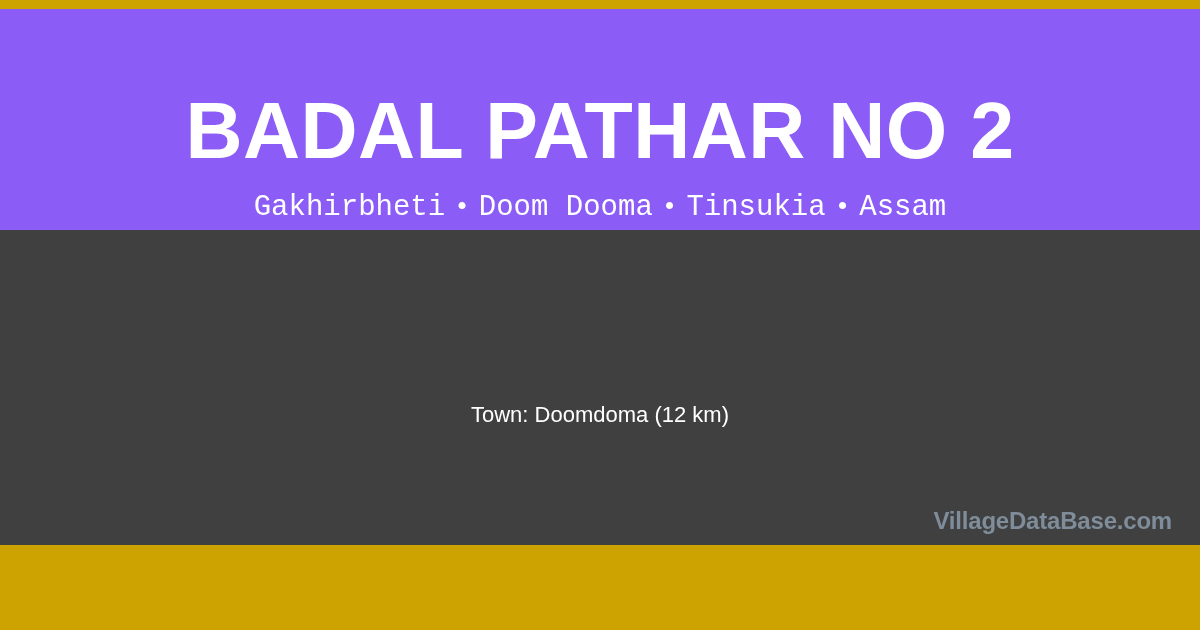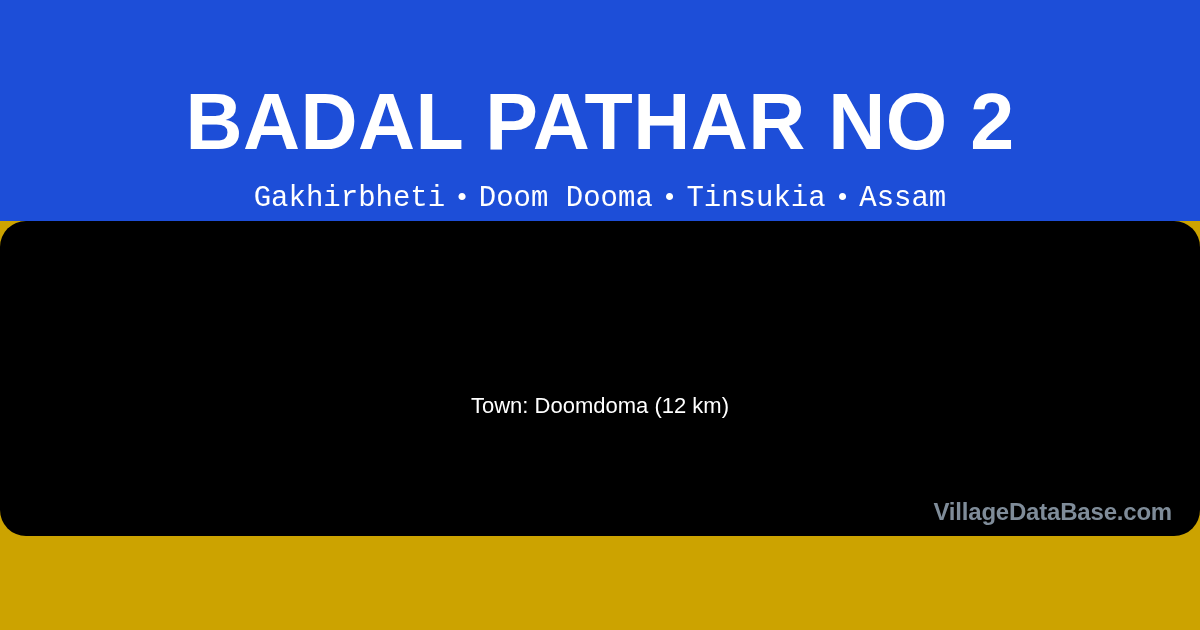--- a/index.html
+++ b/index.html
@@ -21,23 +21,24 @@
     height: 630px;
     display: flex;
     flex-direction: column;
   }
 
   
   .header-band {
     position: relative;
     width: 100%;
     height: 221px;
-    background: #1d4ed8;
+    background: #8b5cf6;
     box-sizing: border-box;
     display: block;
+    margin-top: 9px;
   }
 
   .title {
     position: absolute;
     top: 82px;
     left: 0;
     width: 100%;
     text-align: center;
     color: #ffffff;
     font-family: "Liberation Sans", sans-serif;
@@ -69,23 +70,22 @@
     padding: 0 9px;
     font-size: 26px;
     vertical-align: 1px;
   }
 
   
   .body-band {
     position: relative;
     width: 100%;
     height: 315px;
-    background: #000000;
+    background: #404040;
     box-sizing: border-box;
-    border-radius: 26px;
   }
 
   .detail-line {
     position: absolute;
     top: 172px;
     left: 0;
     width: 100%;
     text-align: center;
     color: #ffffff;
     font-family: "Liberation Sans", sans-serif;

